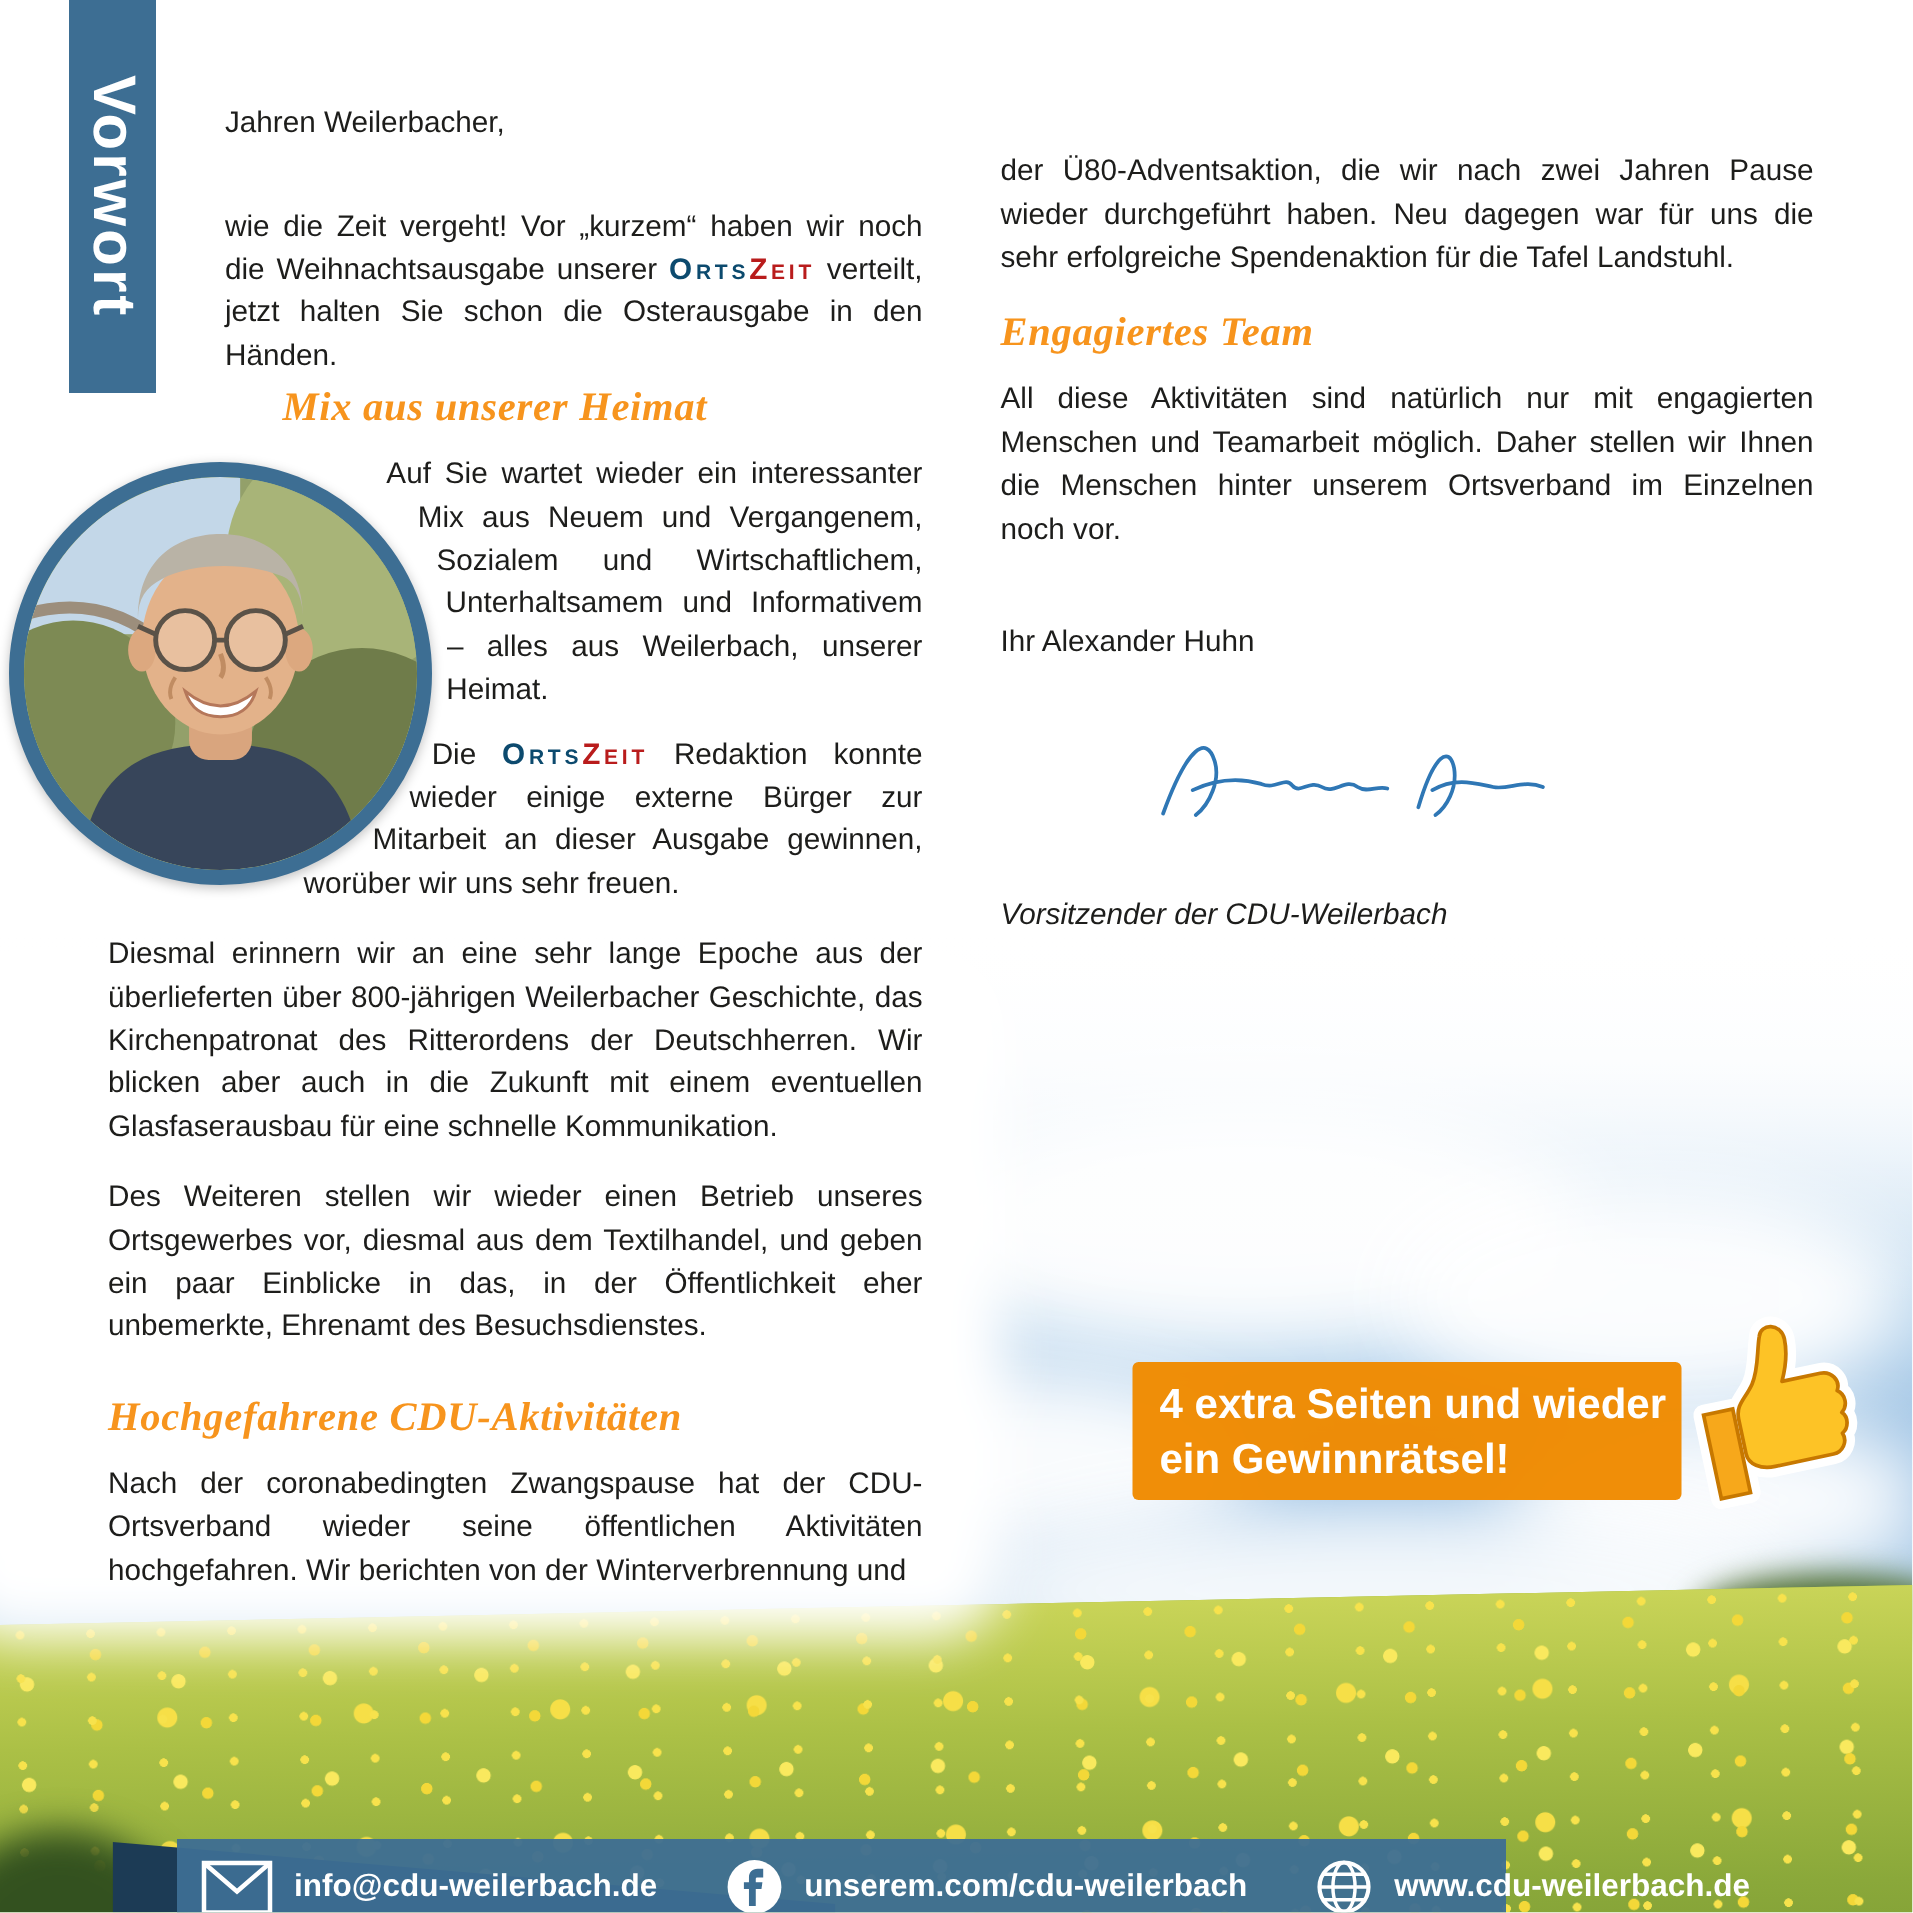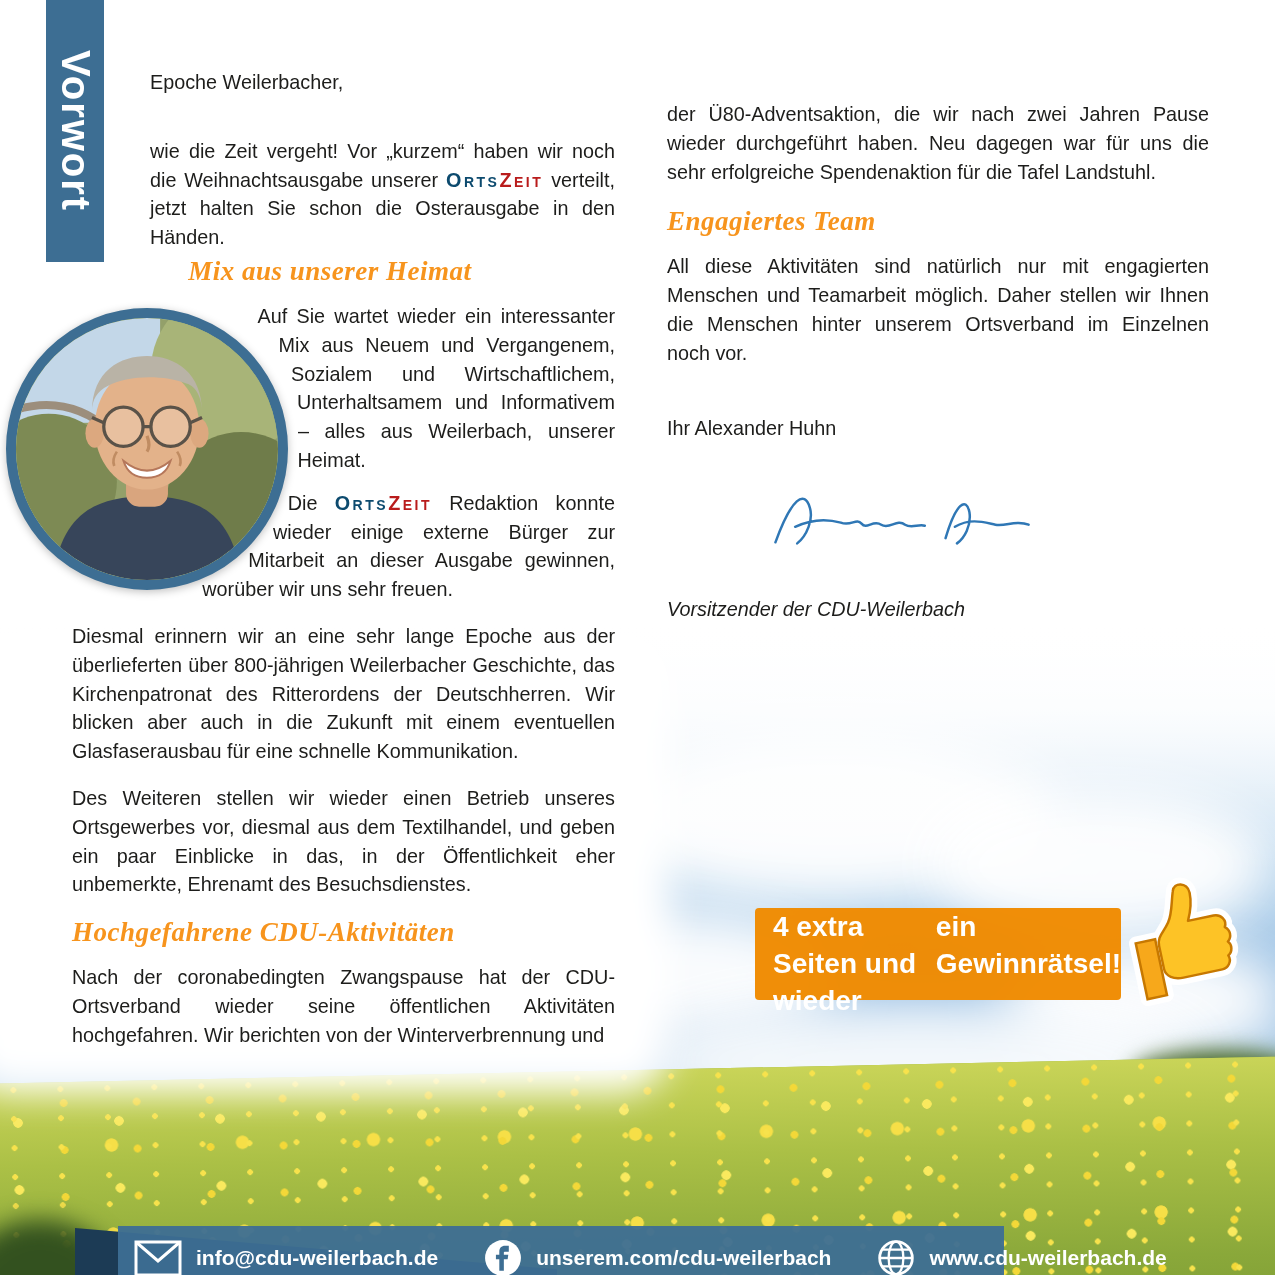--- a/index.html
+++ b/index.html
@@ -47,40 +47,40 @@
   .indent{padding-left:78px;}
   .salutation{margin-bottom:40px !important;}
   .mb18{margin-bottom:18px !important;}
   .mb46{margin-bottom:46px !important;}
   .mb38{margin-bottom:38px !important;}
   .mb36{margin-bottom:36px !important;}
   .mb0{margin-bottom:0 !important;}
 
   h2.script{font-family:cursive;font-style:italic;font-weight:700;color:#f7941d;font-size:27px;
     line-height:34px;margin:2px 0 14px 0;text-align:left;letter-spacing:.5px;}
-  h2.script.mt{margin-top:16px;}
+  h2.script.mt{margin-top:28px;}
 
   .brand{font-weight:bold;letter-spacing:2.5px;font-variant:small-caps;white-space:nowrap;}
   .brand .orts{color:#0c4a6e;}
   .brand .zeit{color:#b91c1c;}
 
   
   .photo-spacer{float:left;width:228px;height:340px;margin-left:0;
     shape-outside:circle(152px at 74px 182px);}
   .portrait{position:absolute;left:6px;top:308px;width:262px;height:262px;border-radius:50%;
     border:10px solid #3d6e93;overflow:hidden;background:#aebf8a;z-index:2;box-shadow:0 2px 8px rgba(0,0,0,.25);}
   .portrait svg{display:block;width:100%;height:100%;}
 
   
   .signature{margin:6px 0 26px 100px;}
   .role{font-style:italic;}
 
   
   .callout{position:absolute;left:755px;top:908px;width:366px;height:92px;background:rgba(240,138,0,.97);
-    border-radius:4px;z-index:2;display:flex;flex-direction:row;justify-content:center;padding-left:18px;box-sizing:border-box;}
+    border-radius:4px;z-index:2;display:flex;flex-direction:column;justify-content:center;padding-left:18px;box-sizing:border-box;}
   .callout .line{color:#ffffff;font-weight:bold;font-size:28px;line-height:37px;}
   .thumb{position:absolute;left:1116px;top:870px;width:124px;height:150px;z-index:2;}
 
   
   .footer-bar{position:absolute;left:118px;top:1226px;width:886px;height:64px;z-index:3;
     background:rgba(61,110,147,.95);display:flex;align-items:center;padding-left:16px;box-sizing:border-box;gap:46px;}
   .contact{display:flex;align-items:center;gap:14px;}
   .contact .label{color:#ffffff;font-weight:bold;font-size:21px;white-space:nowrap;}
   .fold{position:absolute;left:75px;top:1228px;width:482px;height:47px;background:#1c3b55;z-index:2;
     clip-path:polygon(0 0,100% 88%,100% 100%,0 100%);}
@@ -131,21 +131,21 @@
         <circle cx="118" cy="83" r="15" fill="rgba(255,255,255,0.18)" stroke="#5a5248" stroke-width="2.5"></circle>
         <path d="M97 83 h6 M67 80 l-9 -4 M133 80 l9 -4" stroke="#5a5248" stroke-width="2.5" fill="none"></path>
         <path d="M100 90 q3 8 0 12" stroke="#c08c62" stroke-width="2.5" fill="none"></path>
         <path d="M82 109 q18 15 36 0 q-4 13 -18 13 q-14 0 -18 -13 Z" fill="#ffffff" stroke="#b5775a" stroke-width="1.5"></path>
         <path d="M77 102 q-4 6 -2 11 M123 102 q4 6 2 11" stroke="#c08c62" stroke-width="2" fill="none"></path>
       </g>
     </svg>
   </div>
 
   <div class="col col-left">
-    <p class="salutation indent">Epoche Weilerbacher,</p>
+    <p class="salutation indent">Jahren Weilerbacher,</p>
     <p class="indent mb0"><span>wie die Zeit vergeht! Vor „kurzem“ haben wir noch die Weihnachtsausgabe unserer </span><span class="brand"><span class="orts">Orts</span><span class="zeit">Zeit</span></span><span> verteilt, jetzt halten Sie schon die Osterausgabe in den Händen.</span></p>
     <div class="photo-spacer"></div>
     <h2 class="script">Mix aus unserer Heimat</h2>
     <p>Auf Sie wartet wieder ein interessanter Mix aus Neuem und Vergangenem, Sozialem und Wirtschaftlichem, Unterhaltsamem und Informativem – alles aus Weilerbach, unserer Heimat.</p>
     <p class="mb18"><span>Die </span><span class="brand"><span class="orts">Orts</span><span class="zeit">Zeit</span></span><span> Redaktion konnte wieder einige externe Bürger zur Mitarbeit an dieser Ausgabe gewinnen, worüber wir uns sehr freuen.</span></p>
     <p class="mb18">Diesmal erinnern wir an eine sehr lange Epoche aus der überlieferten über 800-jährigen Weilerbacher Geschichte, das Kirchenpatronat des Ritterordens der Deutschherren. Wir blicken aber auch in die Zukunft mit einem eventuellen Glasfaserausbau für eine schnelle Kommunikation.</p>
     <p class="mb0">Des Weiteren stellen wir wieder einen Betrieb unseres Ortsgewerbes vor, diesmal aus dem Textilhandel, und geben ein paar Einblicke in das, in der Öffentlichkeit eher unbemerkte, Ehrenamt des Besuchsdienstes.</p>
     <h2 class="script mt">Hochgefahrene CDU-Aktivitäten</h2>
     <p>Nach der coronabedingten Zwangspause hat der CDU-Ortsverband wieder seine öffentlichen Aktivitäten hochgefahren. Wir berichten von der Winterverbrennung und</p>
   </div>

